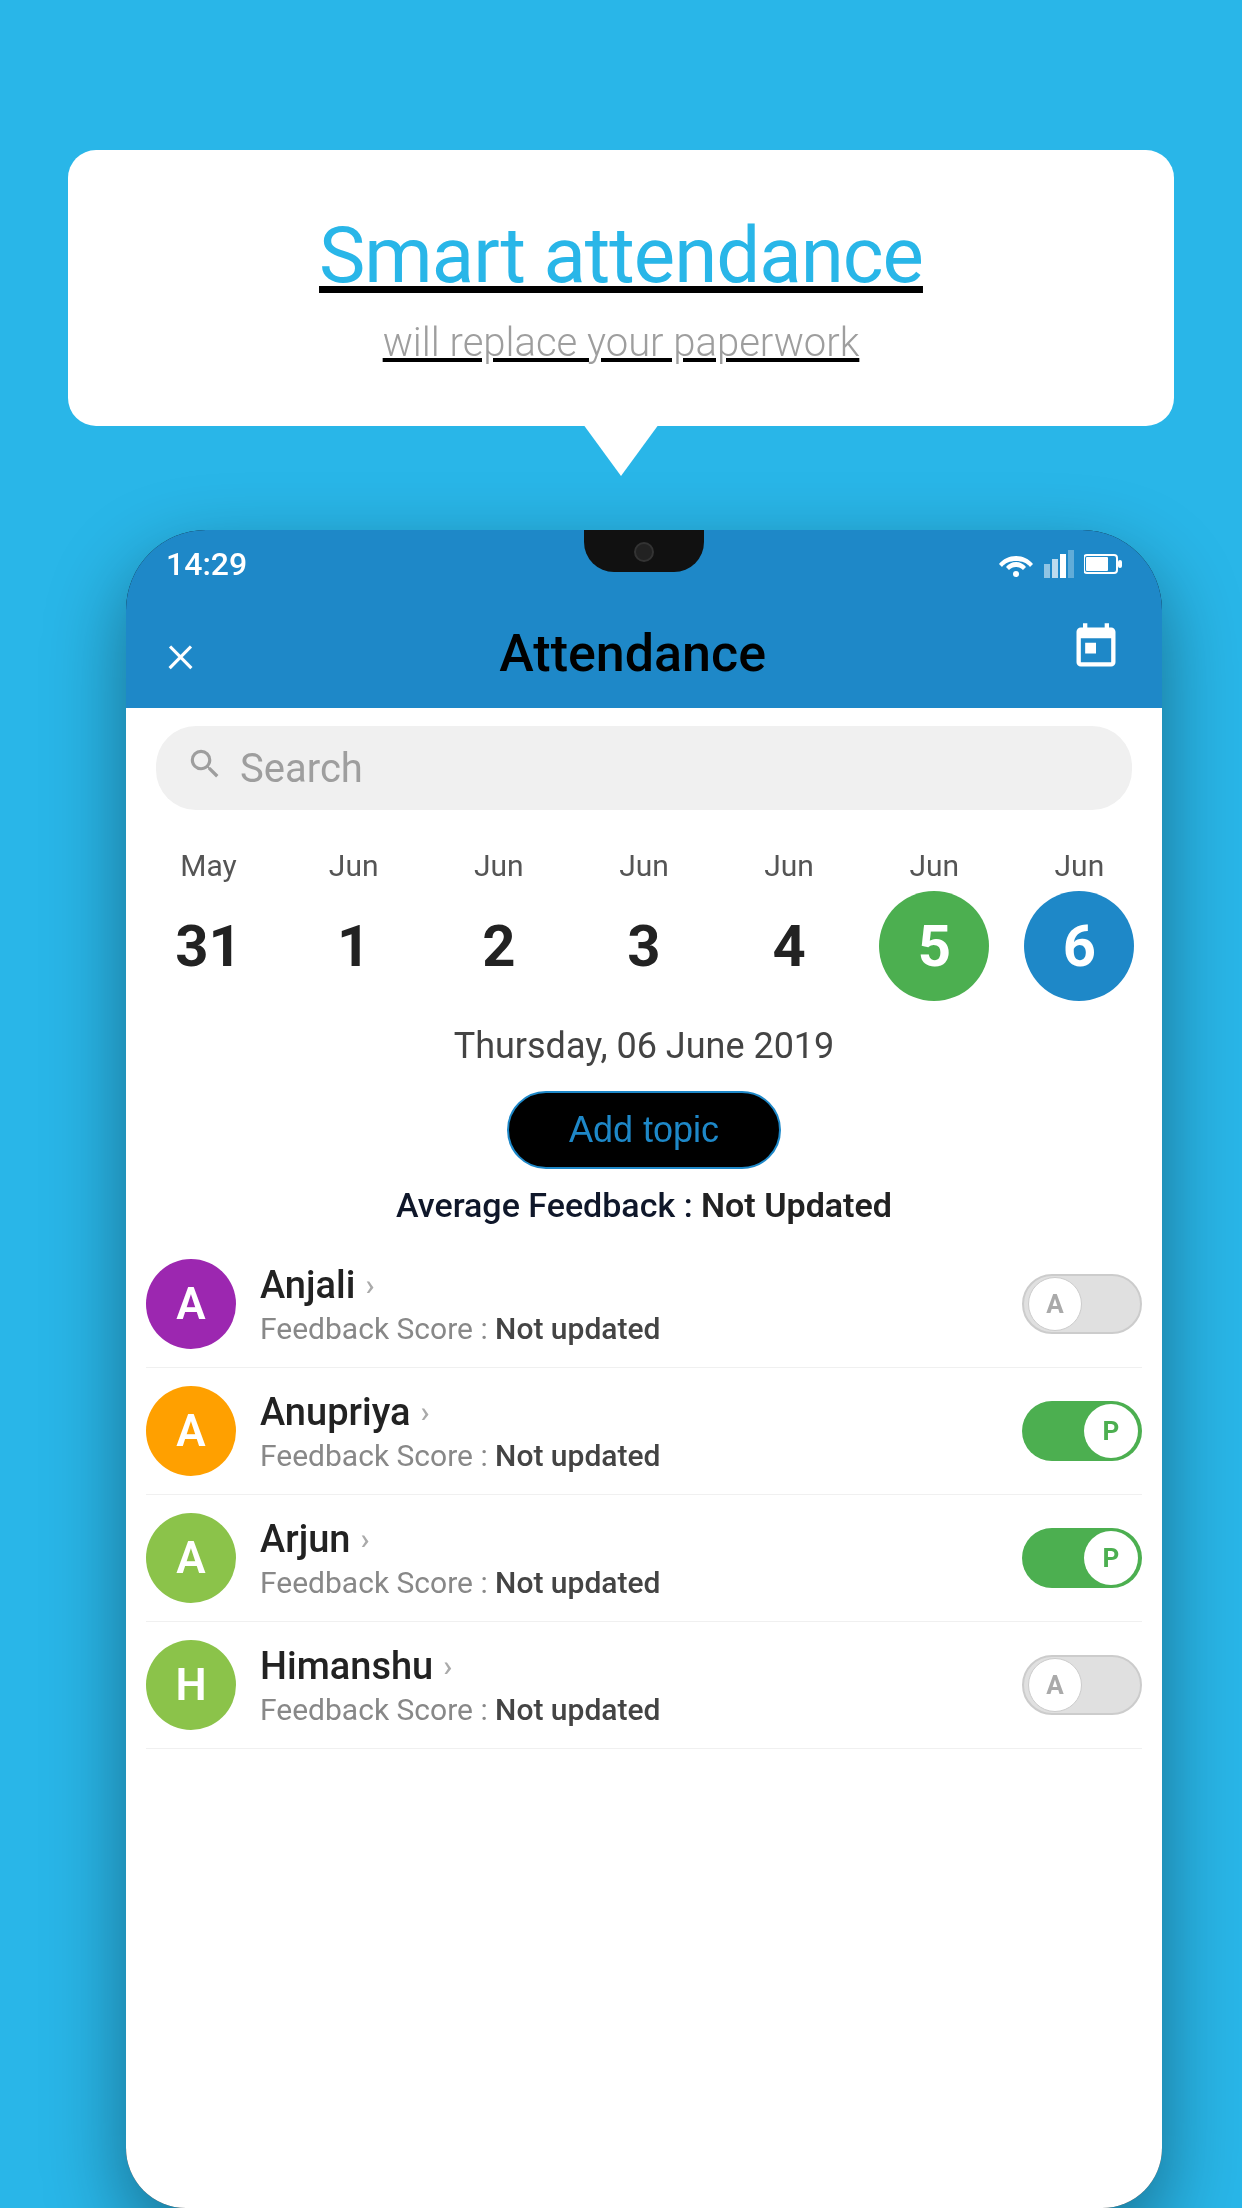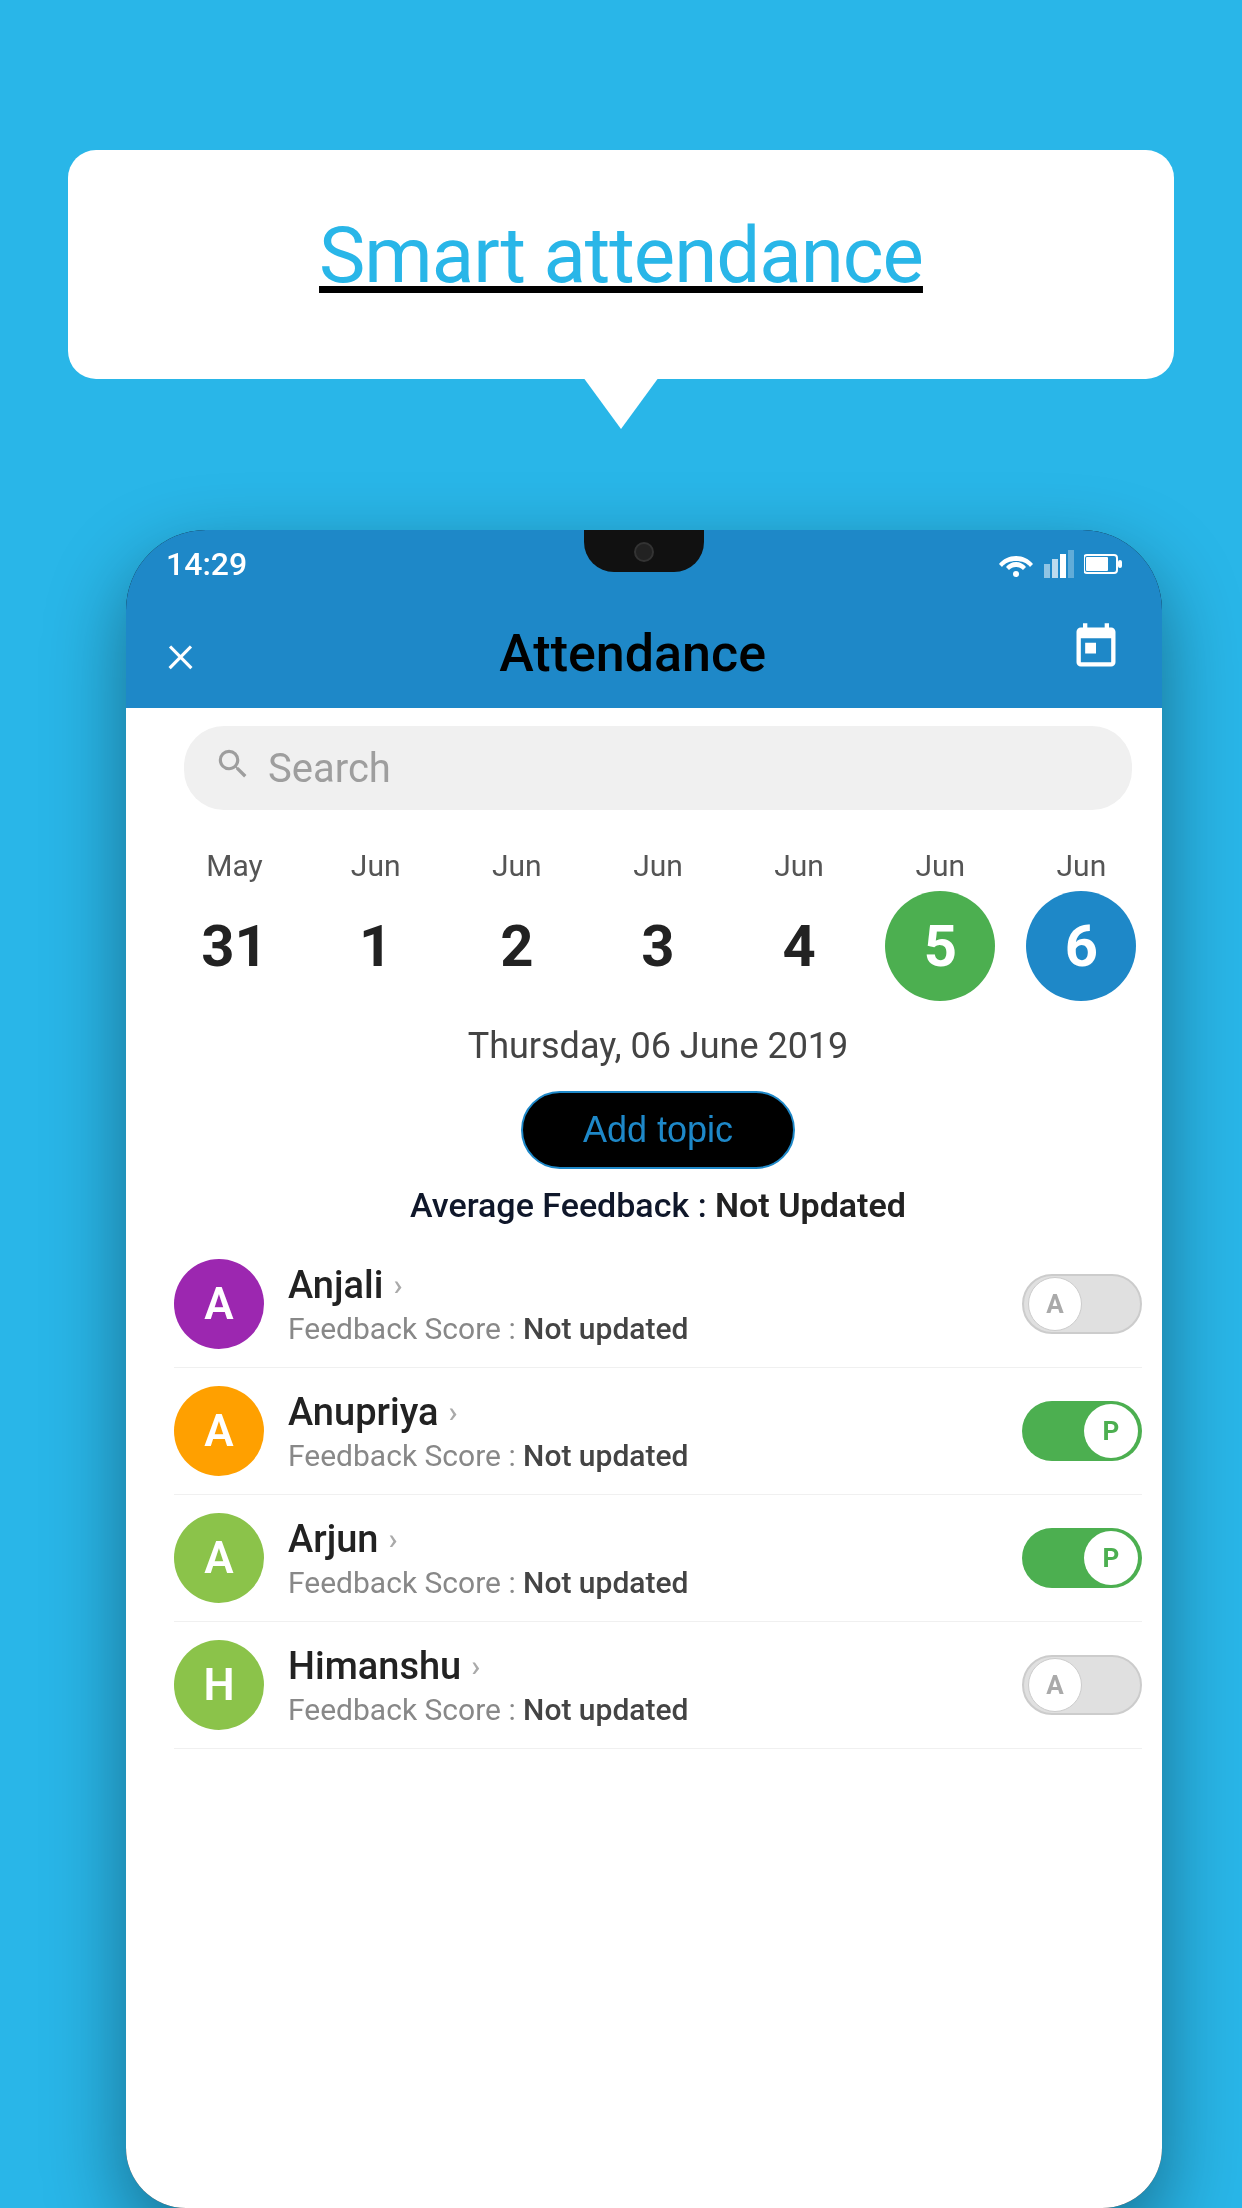--- a/index.html
+++ b/index.html
@@ -134,21 +134,20 @@
       color: white;
       font-size: 48px;
       cursor: pointer;
     }
 
     
     .phone-screen {
       background: white;
       height: calc(100% - 178px);
       overflow: hidden;
-      padding-left: 28px;
     }
 
     
     .search-bar-container {
       padding: 18px 30px;
       background: white;
     }
     .search-bar {
       background: #f0f0f0;
       border-radius: 40px;
@@ -334,20 +333,21 @@
       background: white;
       color: #4caf50;
     }
   </style>
 </head>
 <body>
 
 <div class="speech-bubble-container">
   <div class="speech-bubble">
     <div class="speech-bubble-title">Smart attendance</div>
+    <div class="speech-bubble-subtitle">will replace your paperwork</div>
   </div>
 </div>
 
 <div class="phone-frame">
 
   <div class="phone-status-bar">
     <div class="phone-notch">
       <div class="notch-camera"></div>
     </div>
     <span class="status-time">14:29</span>

